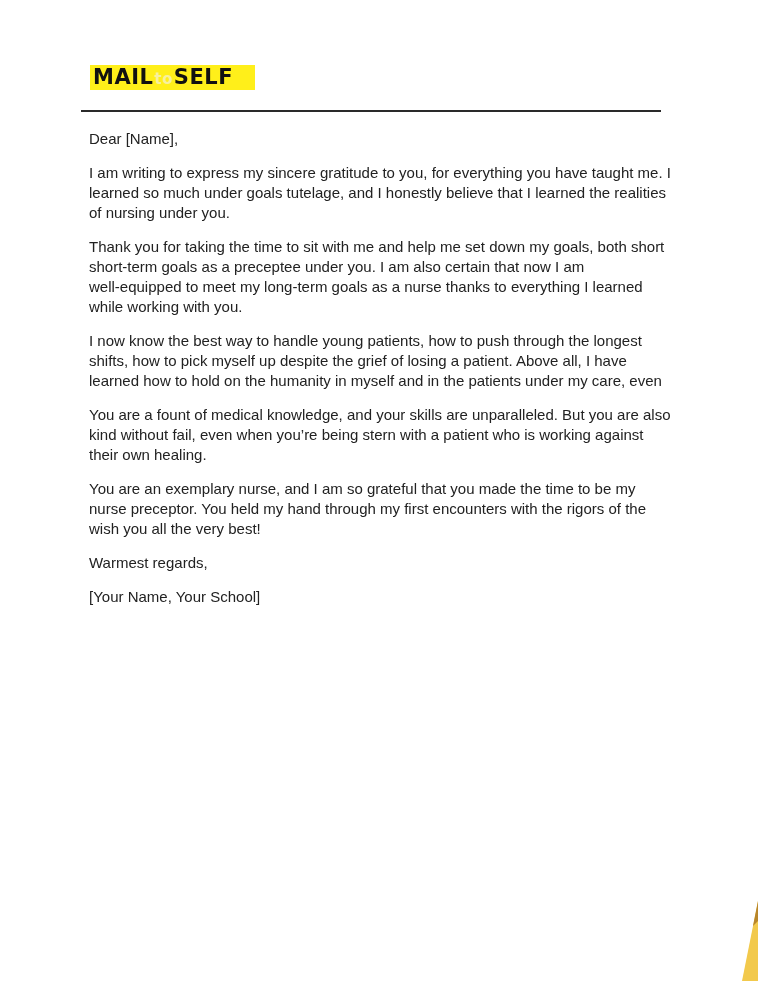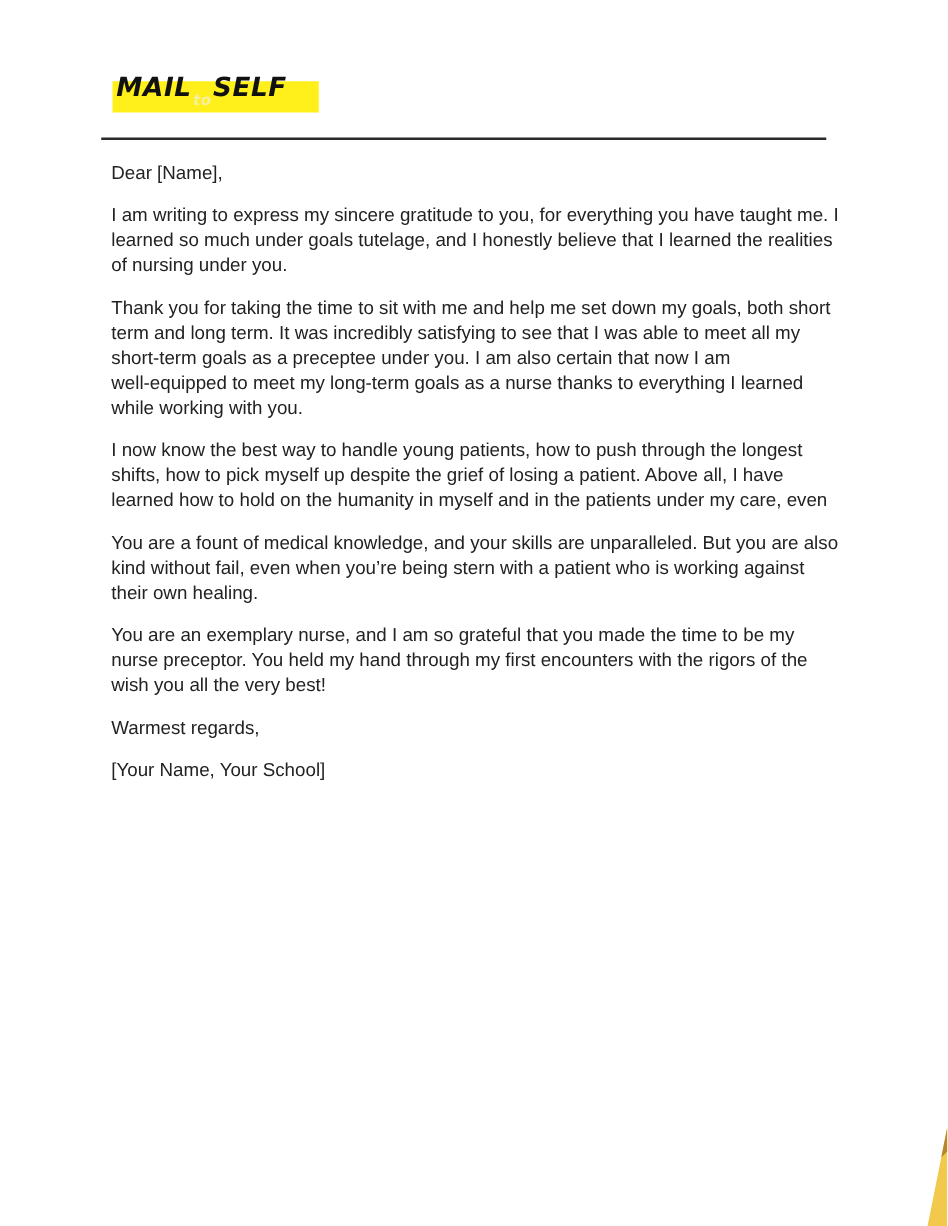--- a/index.html
+++ b/index.html
@@ -29,25 +29,24 @@
       box-sizing: border-box;
     }
     .logo-text {
       font-family: "DejaVu Sans", sans-serif;
       font-weight: bold;
       font-size: 21px;
       letter-spacing: 0.5px;
       color: #111111;
       line-height: 1;
       display: flex;
-      align-items: flex-start;
-      font-style: italic;
+      align-items: center;
     }
     .logo-mid {
-      font-size: 12px;
+      font-size: 15px;
       color: #f7f0a0;
       font-weight: bold;
       margin: 12px 1px;
       position: relative;
       top: 2px;
     }
     .rule {
       position: absolute;
       left: 81px;
       top: 110px;
@@ -95,21 +94,20 @@
   <p class="para">Dear [Name],</p>
 
   <p class="para">
     <span class="line">I am writing to express my sincere gratitude to you, for everything you have taught me. I</span>
     <span class="line">learned so much under goals tutelage, and I honestly believe that I learned the realities</span>
     <span class="line">of nursing under you.</span>
   </p>
 
   <p class="para">
     <span class="line">Thank you for taking the time to sit with me and help me set down my goals, both short</span>
-    <span class="line">term and long term. It was incredibly satisfying to see that I was able to meet all my</span>
     <span class="line">short-term goals as a preceptee under you. I am also certain that now I am</span>
     <span class="line">well-equipped to meet my long-term goals as a nurse thanks to everything I learned</span>
     <span class="line">while working with you.</span>
   </p>
 
   <p class="para">
     <span class="line">I now know the best way to handle young patients, how to push through the longest</span>
     <span class="line">shifts, how to pick myself up despite the grief of losing a patient. Above all, I have</span>
     <span class="line">learned how to hold on the humanity in myself and in the patients under my care, even</span>
   </p>

